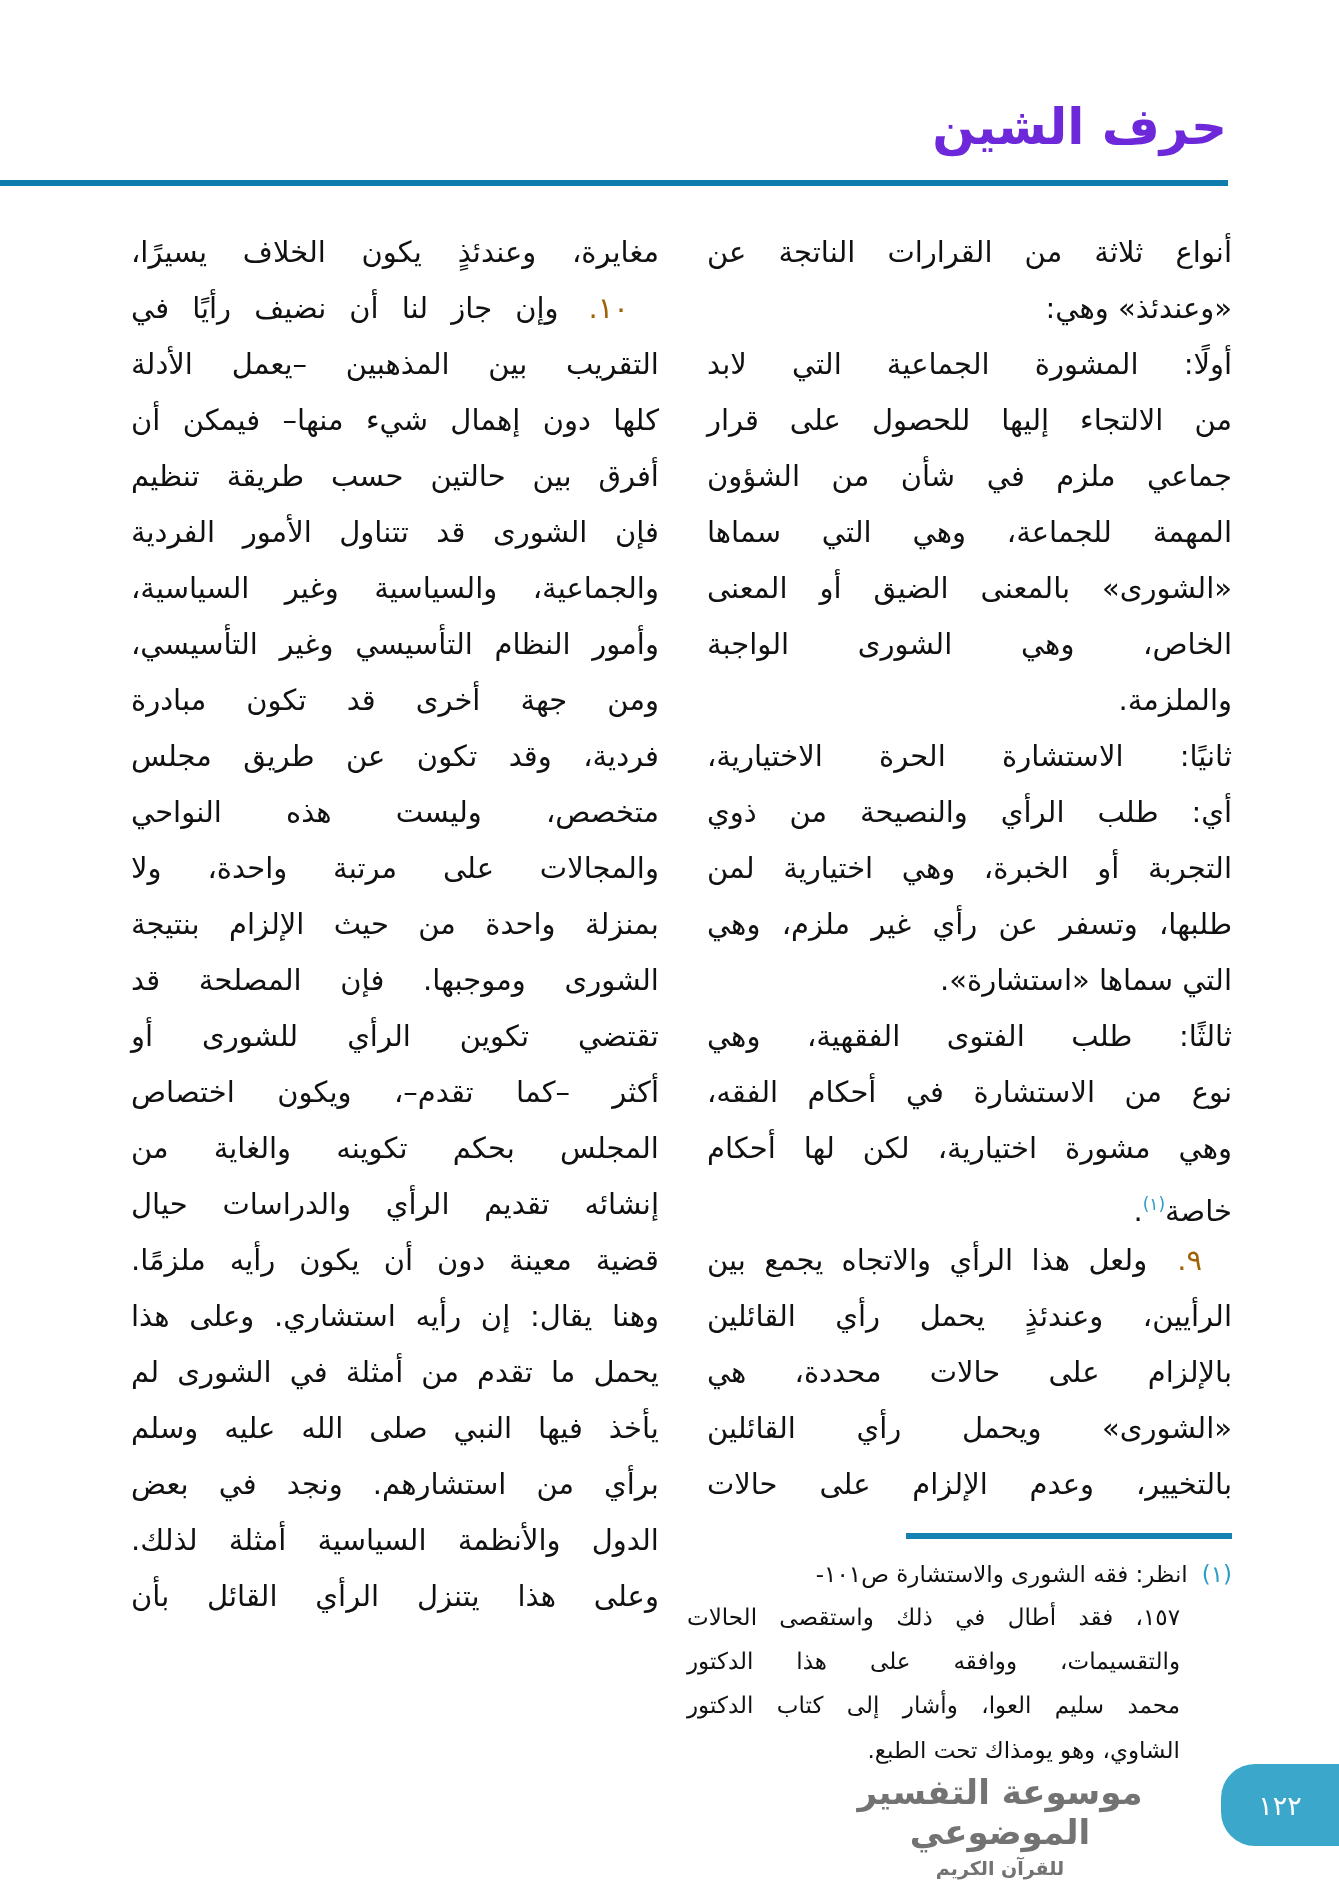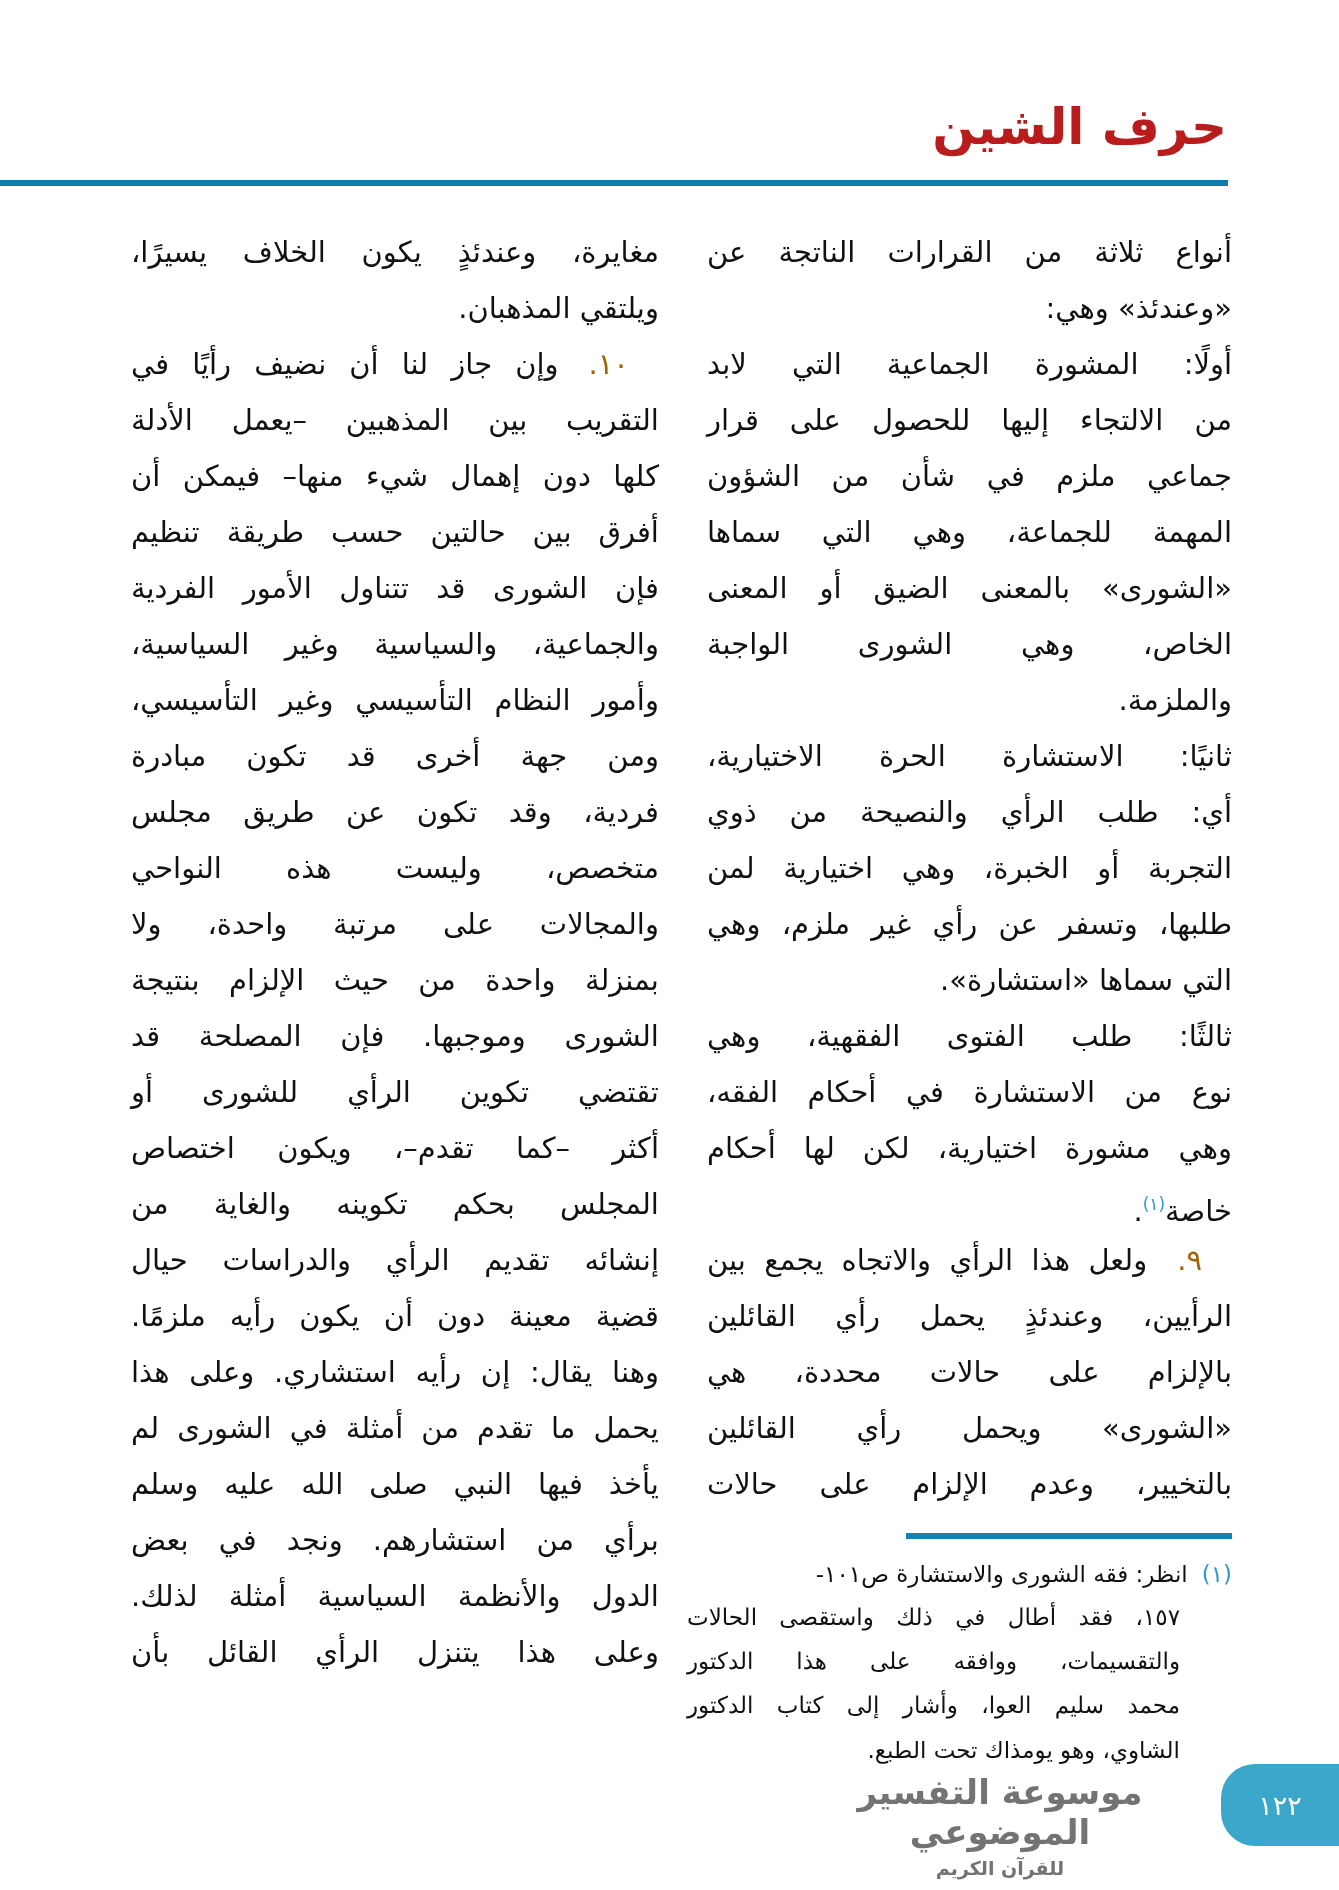--- a/index.html
+++ b/index.html
@@ -7,21 +7,21 @@
     position:relative;
     width:1339px;height:1890px;
     background:#ffffff;
     font-family:"DejaVu Sans",sans-serif;
     direction:rtl;
     overflow:hidden;
     margin:0 auto;
   }
   .chapter-title{
     position:absolute;top:98px;right:112px;
-    font-size:50px;font-weight:bold;color:#b91c1c;
+    font-size:50px;font-weight:bold;color:#6d28d9;
     letter-spacing:-2px;
   }
   .header-rule{
     position:absolute;top:180px;left:0;
     width:1228px;height:6px;background:#0e7cad;
   }
   .cols{
     position:absolute;top:224px;right:107px;
     width:1121px;display:flex;gap:28px;
   }
@@ -101,21 +101,20 @@
         <span class="tnum">٩.</span><span>ولعل هذا الرأي والاتجاه يجمع بين</span>
       </div>
       <div class="line">الرأيين، وعندئذٍ يحمل رأي القائلين</div>
       <div class="line">بالإلزام على حالات محددة، هي</div>
       <div class="line">«الشورى» ويحمل رأي القائلين</div>
       <div class="line">بالتخيير، وعدم الإلزام على حالات</div>
     </div>
 
     <div class="col col-left">
       <div class="line">مغايرة، وعندئذٍ يكون الخلاف يسيرًا،</div>
-      <div class="line end">ويلتقي المذهبان.</div>
       <div class="line num-line">
         <span class="tnum">١٠.</span><span>وإن جاز لنا أن نضيف رأيًا في</span>
       </div>
       <div class="line">التقريب بين المذهبين –يعمل الأدلة</div>
       <div class="line">كلها دون إهمال شيء منها– فيمكن أن</div>
       <div class="line">أفرق بين حالتين حسب طريقة تنظيم</div>
       <div class="line">فإن الشورى قد تتناول الأمور الفردية</div>
       <div class="line">والجماعية، والسياسية وغير السياسية،</div>
       <div class="line">وأمور النظام التأسيسي وغير التأسيسي،</div>
       <div class="line">ومن جهة أخرى قد تكون مبادرة</div>

